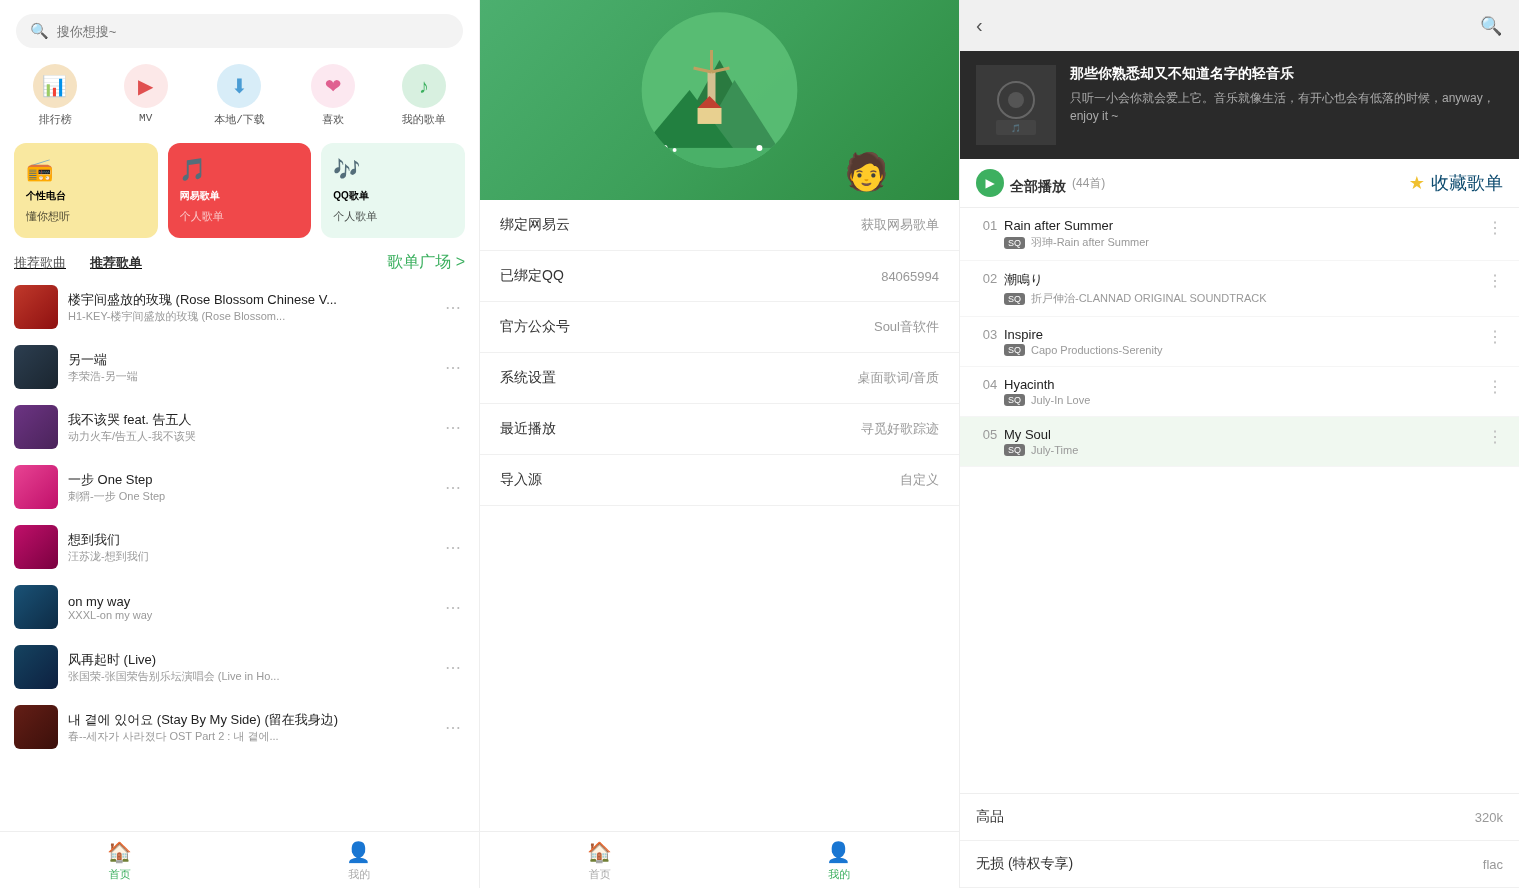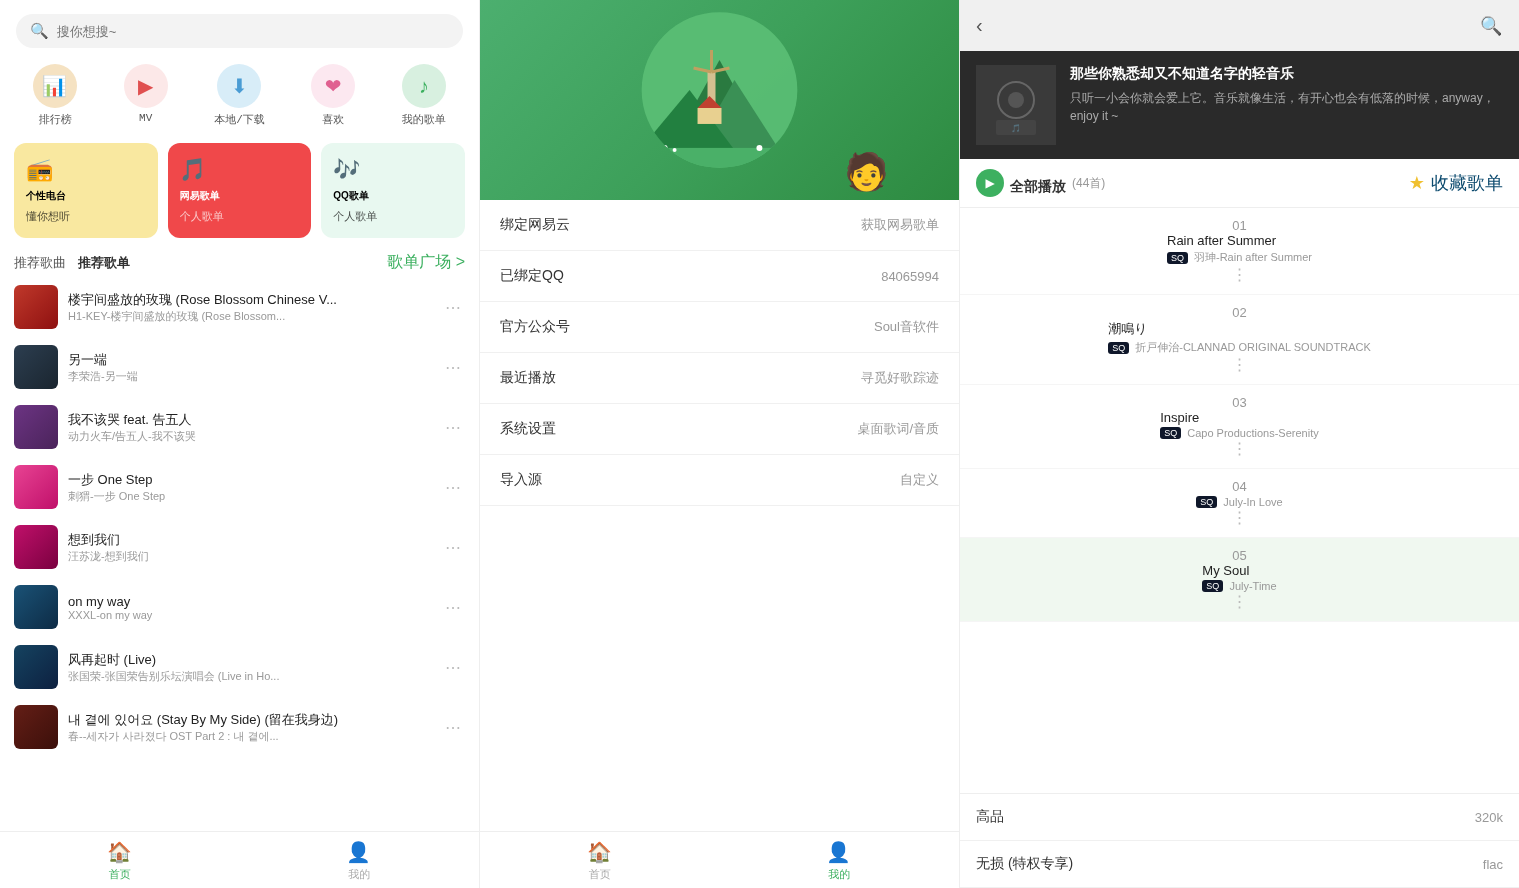--- a/index.html
+++ b/index.html
@@ -94,22 +94,23 @@
     .playlist-card-sub { font-size: 11px; opacity: 0.7; }
 
     .section-header {
       display: flex;
       justify-content: space-between;
       align-items: center;
       padding: 8px 14px 4px;
     }
     .section-tabs {
       display: flex;
-      gap: 12px;
+      gap: 24px;
       align-items: flex-end;
+      text-decoration: underline;
     }
     .section-tab {
       font-size: 13px;
       color: #555;
       cursor: pointer;
     }
     .section-tab.active { color: #333; font-weight: bold; }
     .section-link { font-size: 16px; color: #3db060; cursor: pointer; }
 
     .song-list { flex: 1; overflow-y: auto; }
@@ -286,34 +287,33 @@
       gap: 6px;
       margin-left: auto;
       cursor: pointer;
     }
     .collect-star { font-size: 18px; color: #f0c030; }
     .collect-text { font-size: 18px; color: #0c4a6e; }
 
     .track-list { flex: 1; overflow-y: auto; background: #fff; }
     .track-item {
       display: flex;
-      align-items: center;
+      align-items: flex-start;
       padding: 10px 16px;
       border-bottom: 1px solid #f5f5f5;
       cursor: pointer;
-      flex-direction: column;
     }
     .track-item.active { background: #f0f8f0; }
     .track-num { width: 28px; font-size: 13px; color: #999; text-align: center; flex-shrink: 0; }
     .track-info { flex: 1; min-width: 0; }
     .track-title { font-size: 13px; color: #222; }
     .track-artist-row { display: flex; align-items: center; gap: 6px; margin-top: 2px; }
     .quality-badge {
       font-size: 9px;
-      background: #0f172a;
+      background: #737373;
       color: #fff;
       border-radius: 3px;
       padding: 1px 4px;
     }
     .track-artist { font-size: 11px; color: #999; }
     .track-more { color: #bbb; font-size: 16px; cursor: pointer; }
 
     .quality-section {
       background: #fff;
       border-top: 1px solid #eee;
@@ -519,26 +519,26 @@
     </div>
     <div class="menu-item">
       <span class="menu-item-left">已绑定QQ</span>
       <span class="menu-item-right">84065994</span>
     </div>
     <div class="menu-item">
       <span class="menu-item-left">官方公众号</span>
       <span class="menu-item-right">Soul音软件</span>
     </div>
     <div class="menu-item">
+      <span class="menu-item-left">系统设置</span>
+      <span class="menu-item-right">桌面歌词/音质</span>
+    </div>
+    <div class="menu-item">
       <span class="menu-item-left">最近播放</span>
       <span class="menu-item-right">寻觅好歌踪迹</span>
-    </div>
-    <div class="menu-item">
-      <span class="menu-item-left">系统设置</span>
-      <span class="menu-item-right">桌面歌词/音质</span>
     </div>
     <div class="menu-item">
       <span class="menu-item-left">导入源</span>
       <span class="menu-item-right">自定义</span>
     </div>
     <div class="menu-item">
       
       
     </div>
   </div>
@@ -622,20 +622,21 @@
         <div class="track-artist-row">
           <span class="quality-badge">SQ</span>
           <span class="track-artist">Capo Productions-Serenity</span>
         </div>
       </div>
       <span class="track-more">⋮</span>
     </div>
     <div class="track-item">
       <span class="track-num">04</span>
       <div class="track-info">
+        <div class="track-title">Hyacinth</div>
         <div class="track-artist-row">
           <span class="quality-badge">SQ</span>
           <span class="track-artist">July-In Love</span>
         </div>
       </div>
       <span class="track-more">⋮</span>
     </div>
     <div class="track-item active">
       <span class="track-num">05</span>
       <div class="track-info">

